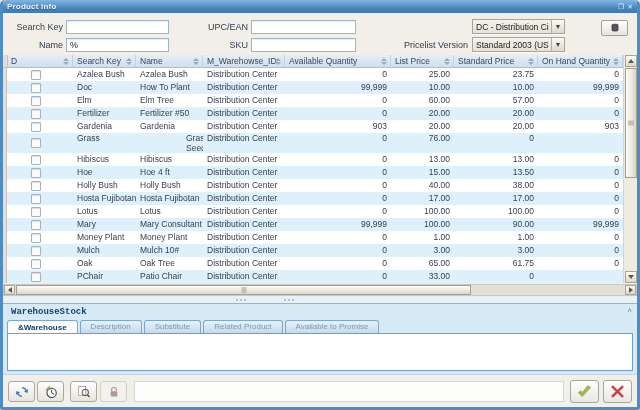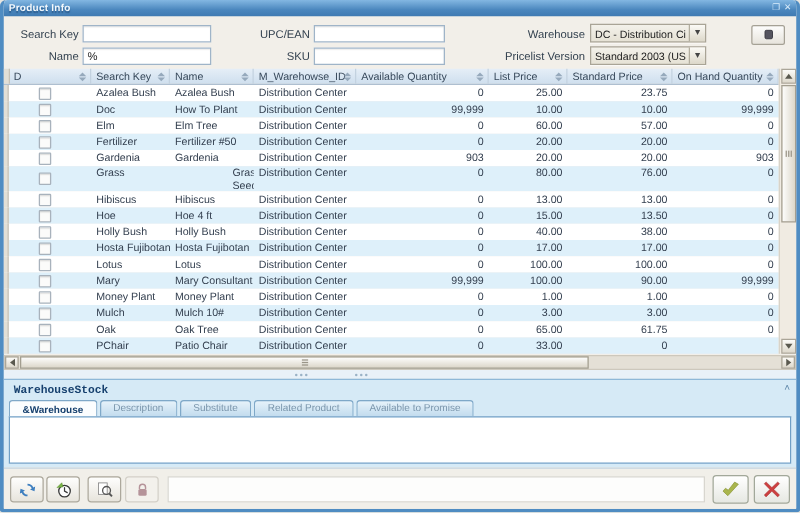--- a/index.html
+++ b/index.html
@@ -100,21 +100,20 @@
       <span>❐</span>
       <span>✕</span>
     </span>
   </div>
   <div class="content">
 
     <div class="flabel" style="left:0;top:9px;width:60px;">Search Key</div>
     <input class="finput" style="left: 63px; top: 7px; width: 95px;" value="">
     <div class="flabel" style="left:148px;top:9px;width:97px;">UPC/EAN</div>
     <input class="finput" style="left: 248px; top: 7px; width: 97px;" value="">
-    <div class="flabel" style="left:330px;top:9px;width:135px;">Warehouse</div>
     <div class="fselect" style="left:469px;top:6px;width:93px;">
       <span class="stext">DC - Distribution Ci</span>
       <span class="arrow">▼</span>
     </div>
     <div class="iconbtn" style="left:598px;top:7px;width:27px;height:16px;">
       <svg width="12" height="12" viewBox="0 0 16 16">
           <rect x="4" y="3" width="8" height="9" rx="1.5" fill="#55555f" stroke="#3a3a42"></rect>
         </svg>
     </div>
 
@@ -256,21 +255,20 @@
   </div>
           <div class="trow alt tall">
     <div class="c sel"></div>
     <div class="c d">
               <span class="cb"></span>
             </div>
     <div class="c key">Grass</div>
     <div class="c nm">Grass Seed Container</div>
     <div class="c wh">Distribution Center</div>
     <div class="c num">0</div>
-    <div class="c num">80.00</div>
     <div class="c num">76.00</div>
     <div class="c num">0</div>
   </div>
           <div class="trow">
     <div class="c sel"></div>
     <div class="c d">
               <span class="cb"></span>
             </div>
     <div class="c key">Hibiscus</div>
     <div class="c nm">Hibiscus</div>

